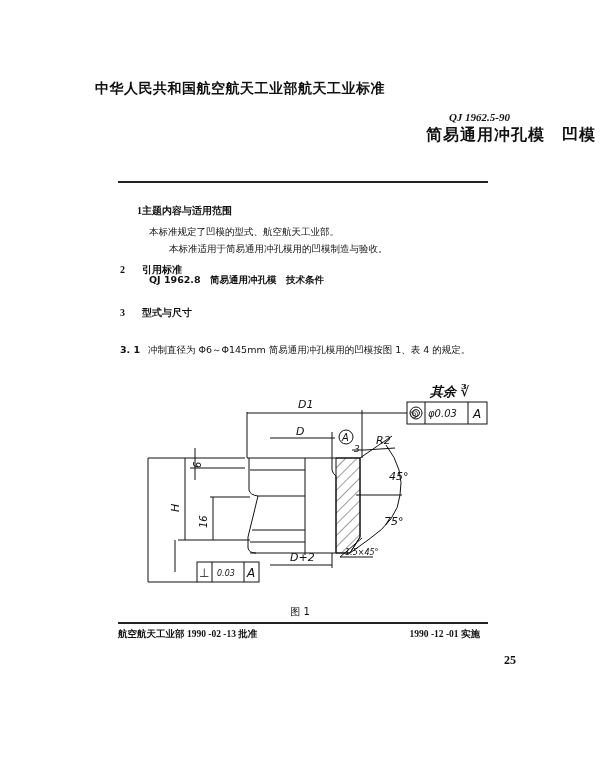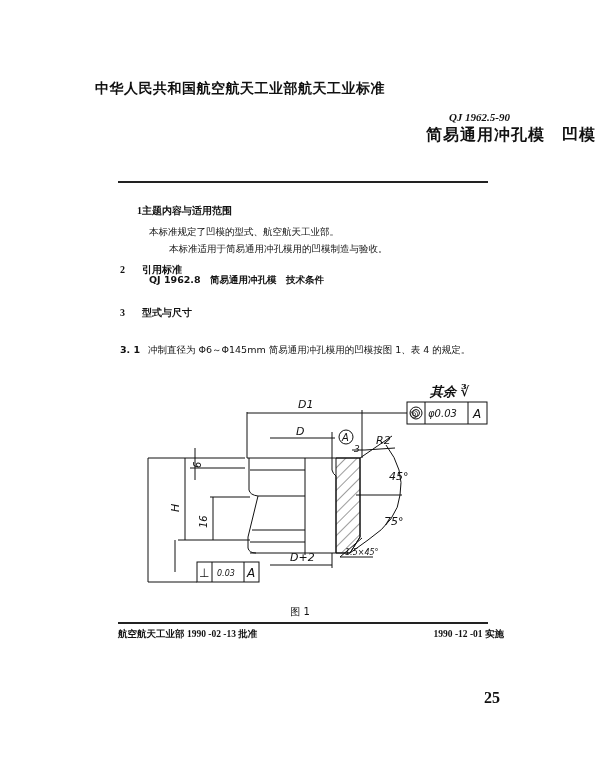--- a/index.html
+++ b/index.html
@@ -11,21 +11,21 @@
   .stdno { right:90px; top:111px; font-family:"Liberation Serif", serif; font-weight:bold; font-size:11px;font-style:italic; }
   .title { left:0; width:596px; top:125px; text-align:right; font-family:"DejaVu Sans", sans-serif;
            font-size:16px; font-weight:bold; letter-spacing:1px; }
   .rule { position:absolute; left:118px; width:370px; height:2px; background:#222; }
   .sec { font-family:"DejaVu Sans", sans-serif; font-weight:bold; font-size:10px; }
   .sec .num { display:inline-block; width:22px; font-family:"Liberation Serif", serif; }
   .para { font-family:"DejaVu Sans", sans-serif; font-size:9.5px; }
   .sig { font-family:"DejaVu Serif", serif; font-size:13px; font-weight:bold; font-style:italic; }
   .caption { left:0; width:600px; top:605px; text-align:center; font-size:10px; font-family:"DejaVu Sans", sans-serif; }
   .footer { font-family:Liberation Serif, serif; font-weight:bold; font-size:9.5px; }
-  .pageno { right:100px; top:653px; font-family:"Liberation Serif", serif; font-weight:bold; font-size:16px;margin-top:36px; }
+  .pageno { right:84px; top:653px; font-family:"Liberation Serif", serif; font-weight:bold; font-size:12px; }
   svg text { font-family:"DejaVu Sans", sans-serif; font-style:italic; }
 </style>
 </head>
 <body>
 
 <div class="abs org">中华人民共和国航空航天工业部航天工业标准</div>
 <div class="abs stdno">QJ 1962.5-90</div>
 <div class="abs title">简易通用冲孔模　凹模</div>
 
 <div class="rule" style="top:181px;"></div>
@@ -139,14 +139,14 @@
     <text x="199" y="577" font-size="12" font-style="normal">⊥</text>
     <text x="217" y="576" font-size="8">0.03</text>
     <text x="247" y="577" font-size="12" font-style="normal">A</text>
   </g>
 </svg>
 
 <div class="abs caption">图 1</div>
 
 <div class="rule" style="top:622px;"></div>
 <div class="abs footer" style="left:118px; top:628px;">航空航天工业部 1990 -02 -13 批准</div>
-<div class="abs footer" style="right:96px; top:628px;">1990 -12 -01 实施</div>
+<div class="abs footer" style="right:120px; top:628px;">1990 -12 -01 实施</div>
 <div class="abs pageno">25</div>
 
 </body></html>

